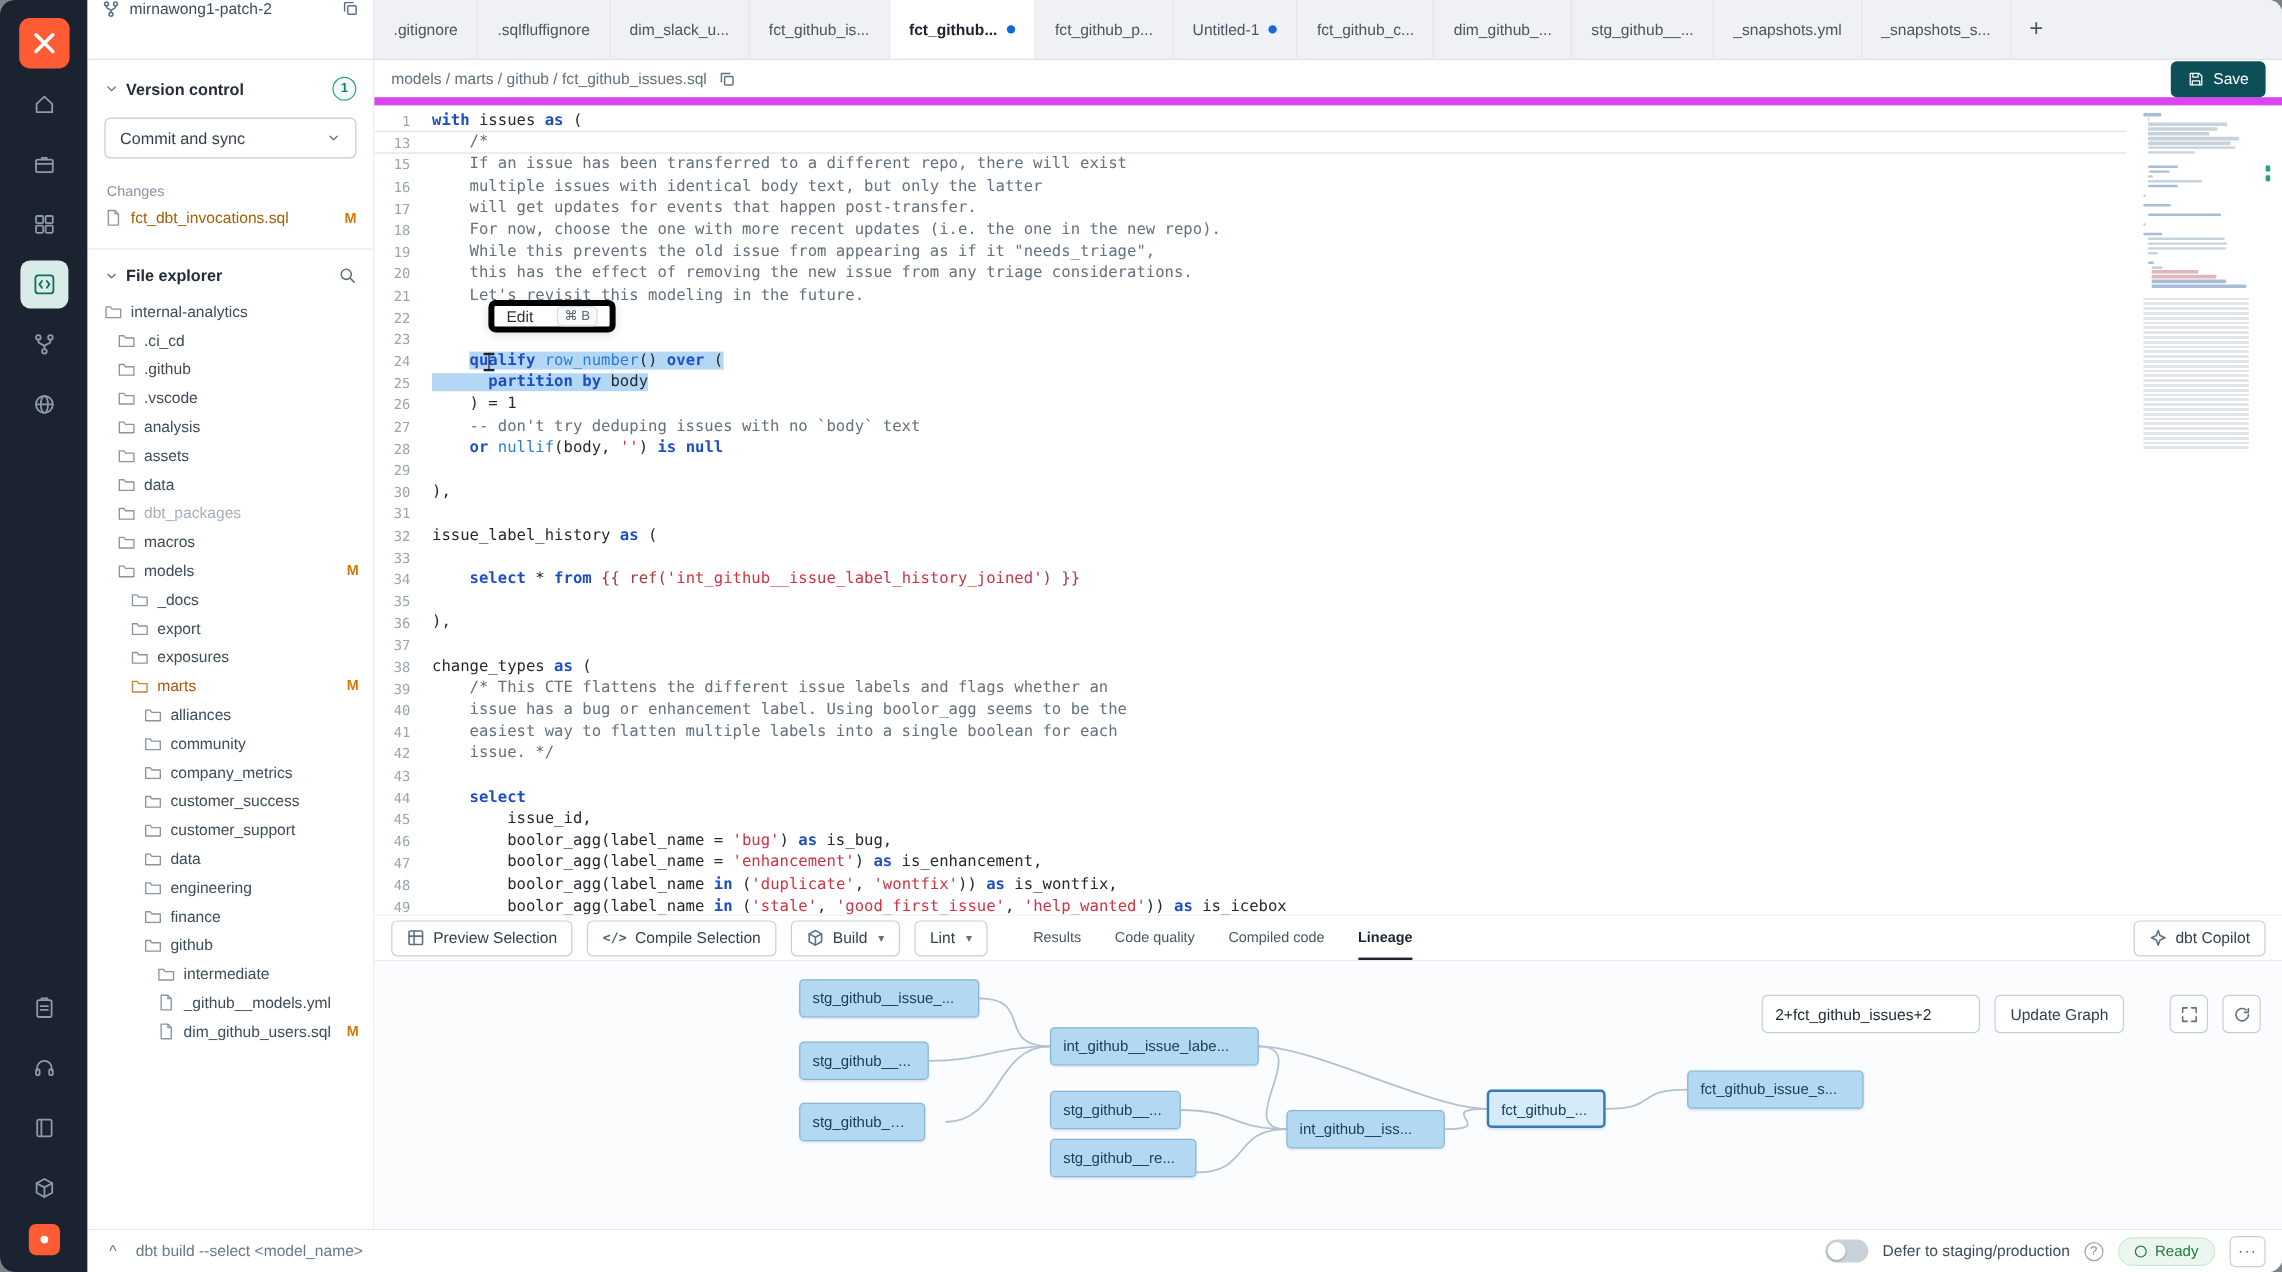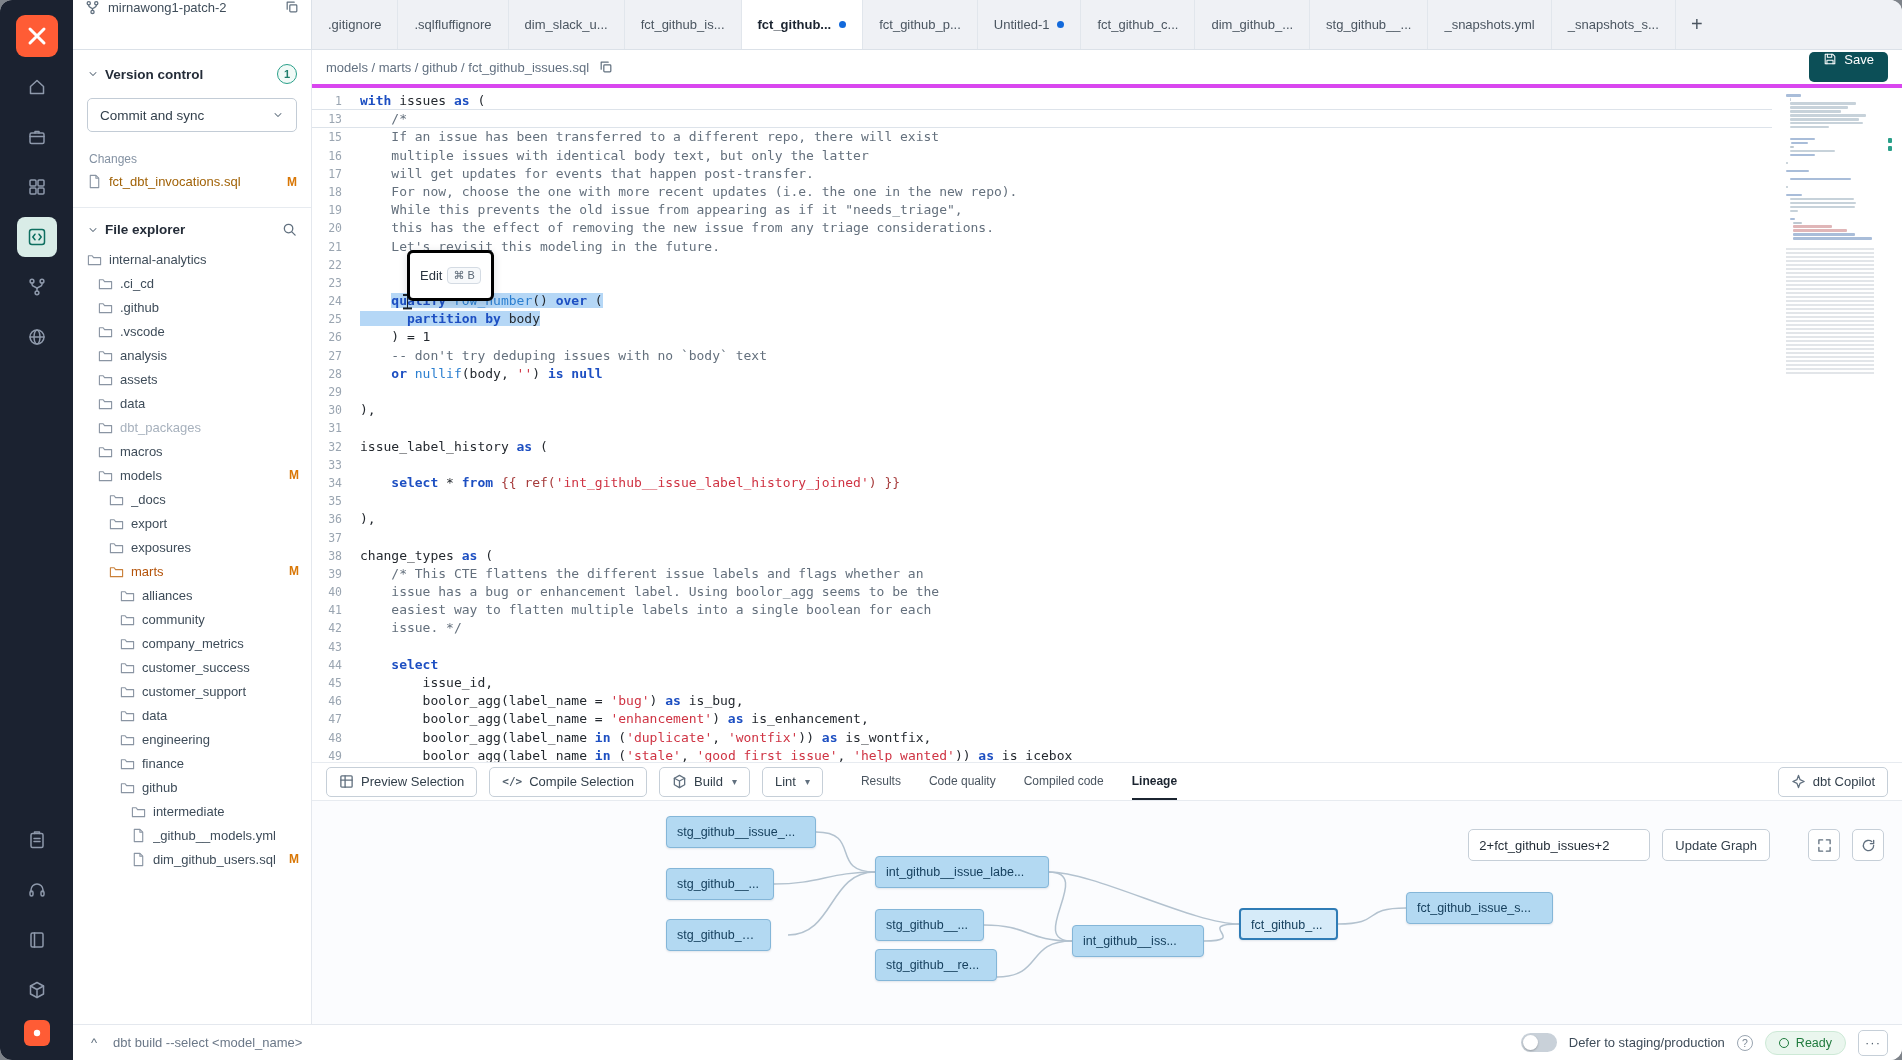--- a/index.html
+++ b/index.html
@@ -49,37 +49,37 @@
   .tree{flex:1;overflow:hidden;padding-top:2px}
   .tree-row{display:flex;align-items:center;gap:7px;height:24px;font-size:13px;color:#3e4c59;cursor:pointer;padding-right:12px}
   .tree-row.muted .tree-label{color:#a7b1bd}
   .tree-row.accent .tree-label{color:#b45309}
   .tree-label{flex:1;white-space:nowrap;overflow:hidden;text-overflow:ellipsis}
   .tree-icon svg{width:15px;height:15px;fill:none;stroke:#8a95a3;stroke-width:1.2;stroke-linejoin:round}
   .accent .tree-icon svg{stroke:#c9803a}
 
   
   .editor-col{flex:1;display:flex;flex-direction:column;min-width:0}
-  .crumbrow{height:38px;flex:none;border-bottom:4px solid #d946ef;display:flex;align-items:center;padding:0 14px;gap:10px}
+  .crumbrow{height:38px;flex:none;border-bottom:7px solid #d946ef;display:flex;align-items:center;padding:0 14px;gap:10px}
   .crumb{font-size:13px;color:#627080}
   .crumb-copy{cursor:pointer}
   .crumb-grow{flex:1}
-  .save-btn{height:30px;background:#0c4f57;color:#fff;border-radius:5px;display:flex;align-items:flex-start;gap:7px;padding:0 14px;font-size:13px;cursor:pointer}
+  .save-btn{height:30px;background:#0c4f57;color:#fff;border-radius:5px;display:flex;align-items:center;gap:7px;padding:0 14px;font-size:13px;cursor:pointer}
   .save-btn .i{stroke:#fff;stroke-width:1.2}
 
   
   .editor{height:674px;flex:none;position:relative;overflow:hidden;background:#fff}
   .code{position:absolute;inset:0 130px 0 0;padding-top:4px;font-family:"DejaVu Sans Mono","Liberation Mono",monospace;}
   .code-line{display:flex;height:18.2px;line-height:18.2px}
   .code-line.fold{border-bottom:1px solid #dde3ea}
   .ln{width:48px;flex:none;text-align:right;padding-right:18px;color:#9aa5b1;font-size:11.5px}
   .lc{white-space:pre;font-size:13px;color:#24292f}
   .tk-p{color:#24292f}.tk-k{color:#1d4fc2;font-weight:bold}.tk-f{color:#2b7fd0}.tk-s{color:#cf3343}.tk-c{color:#64707d}.tk-j{color:#a63b3b}
   .selwrap{background:#b5d7f6}
-  .edit-tip{position:absolute;left:95px;top:162px;background:#fff;border:3px solid #000000;border-radius:6px;box-shadow:0 2px 8px rgba(20,30,40,.14);display:flex;align-items:center;gap:5px;padding:14px 10px;z-index:5}
+  .edit-tip{position:absolute;left:95px;top:162px;background:#fff;border:5px solid #000000;border-radius:6px;box-shadow:0 2px 8px rgba(20,30,40,.14);display:flex;align-items:center;gap:20px;padding:0 10px;z-index:5}
   .edit-tip .lbl{font-size:13px;color:#2b3541}
   .edit-tip .key{font-size:11px;color:#5b6876;border:1px solid #d4dbe3;border-radius:4px;padding:1px 5px;background:#f7f9fb}
   .ibeam{position:absolute;left:91px;top:206px;width:9px;height:15px;z-index:4}
   .ibeam:before{content:"";position:absolute;left:3.5px;top:0;bottom:0;width:1.6px;background:#1b222b}
   .ibeam:after{content:"";position:absolute;left:0;right:0;top:0;height:1.6px;background:#1b222b;box-shadow:0 13.4px 0 #1b222b}
   .minimap{position:absolute;top:6px;right:10px;width:106px;bottom:140px;overflow:hidden}
   .mm-bar{height:2.6px;margin-bottom:1.4px;border-radius:1px}
   .mm-extra{margin-top:8px;height:128px;width:88px;opacity:.55;background:repeating-linear-gradient(to bottom,rgba(150,162,175,.5) 0 2.4px,transparent 2.4px 4px);}
   .mm-mark{position:absolute;right:0;width:4px;height:5px;background:#2aa08a;border-radius:1px}
 

